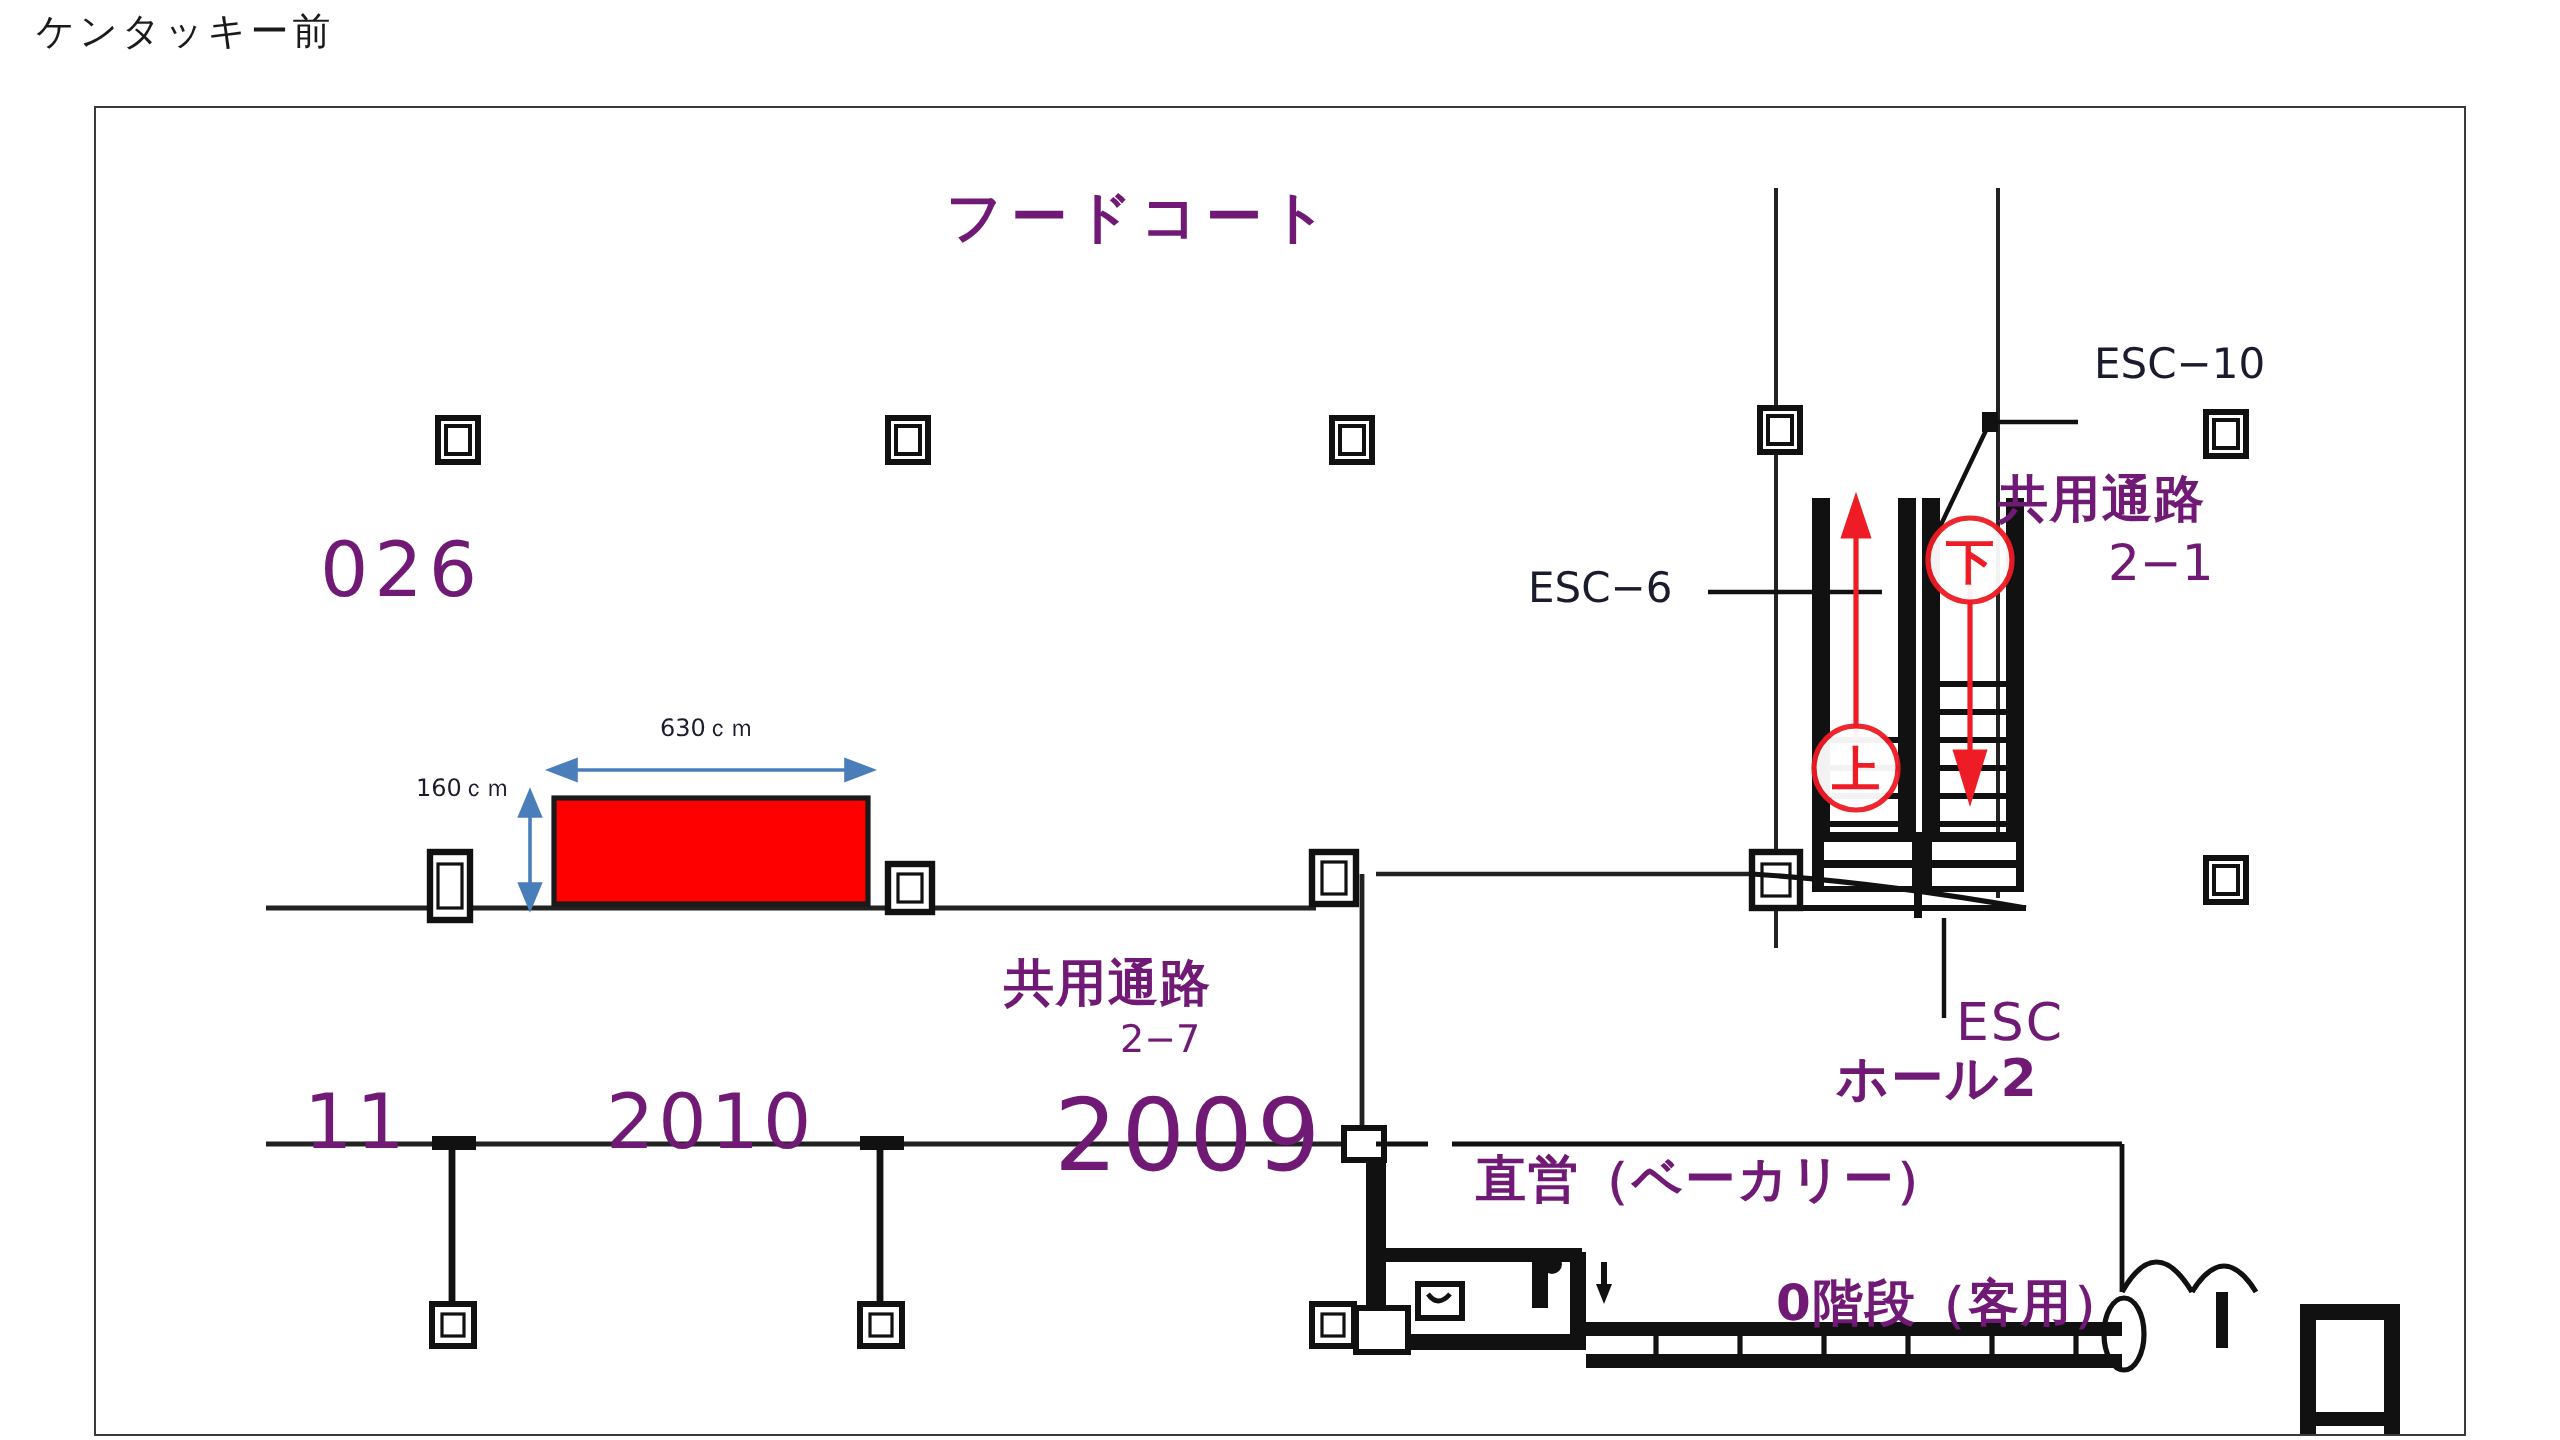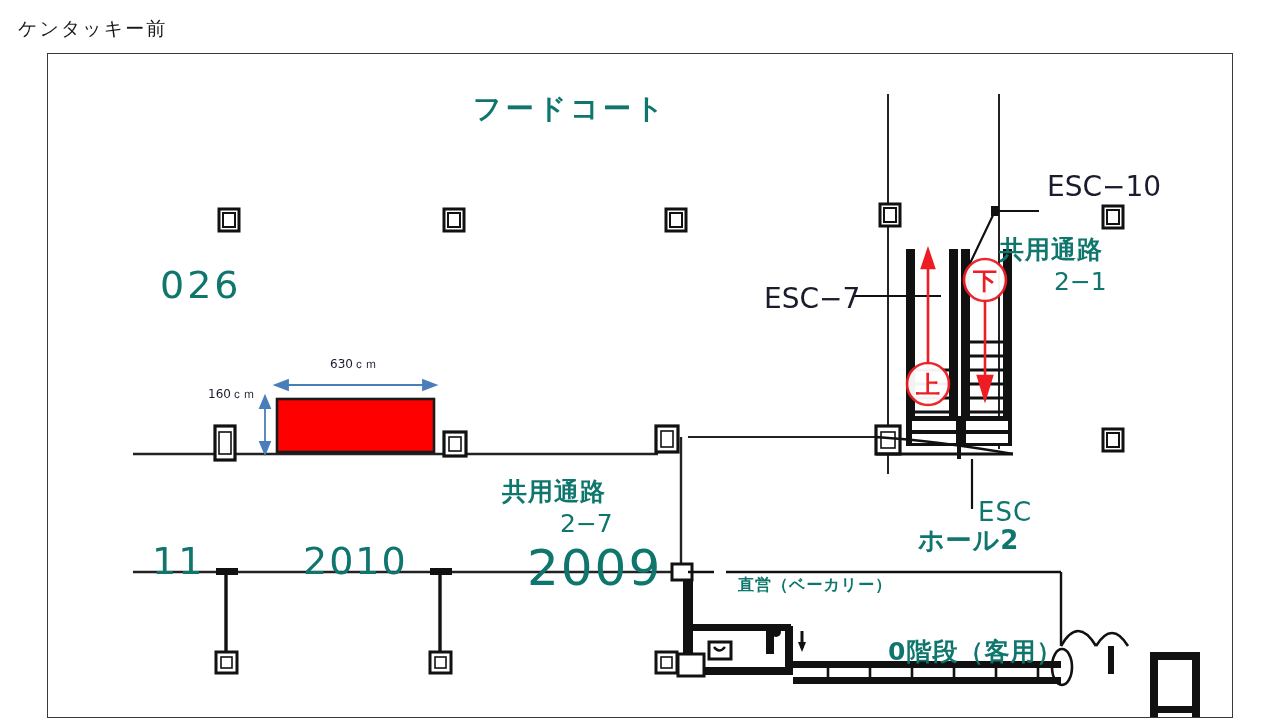--- a/index.html
+++ b/index.html
@@ -13,21 +13,21 @@
   }
   #root {
     position: relative;
     width: 1280px;
     height: 720px;
     background: #ffffff;
   }
   #page-title {
     position: absolute;
     left: 18px;
-    top: 16px;
+    top: 3px;
     font-size: 19px;
     color: #1a1a1a;
     letter-spacing: 2px;
     font-family: "DejaVu Sans", sans-serif;
     white-space: nowrap;
   }
   #frame {
     position: absolute;
     left: 47px;
     top: 53px;
@@ -39,39 +39,39 @@
     overflow: hidden;
   }
   #canvas {
     position: absolute;
     left: 0; top: 0;
     width: 1186px;
     height: 665px;
   }
   .lbl {
     position: absolute;
-    color: #0f766e;
+    color: #701a75;
     font-family: "DejaVu Sans", sans-serif;
     white-space: nowrap;
     line-height: 1.05;
   }
   .lbl-jp { font-family: "DejaVu Sans", sans-serif; font-weight: 700; }
   .lbl-num { font-family: "DejaVu Sans", sans-serif; font-weight: 400; margin-left: 24px; }
   .dim-txt {
     position: absolute;
     color: #1b1b2e;
     font-family: "DejaVu Sans", sans-serif;
     font-size: 12px;
     white-space: nowrap;
   }
   .esc-txt {
     position: absolute;
     color: #1b1b2e;
     font-family: "DejaVu Sans", sans-serif;
-    font-size: 28px;
+    font-size: 21px;
     letter-spacing: 0px;
     white-space: nowrap;
   }
 </style>
 </head>
 <body>
 
 <div id="root">
 
   <div id="page-title">ケンタッキー前</div>
@@ -288,35 +288,35 @@
     </svg>
 
     <div class="lbl lbl-jp" style="left:425px; top:40px; font-size:28px; letter-spacing:4px;">フードコート</div>
 
     <div class="lbl lbl-num" style="left:88px; top:212px; font-size:38px; letter-spacing:3px;">026</div>
 
     <div class="dim-txt" style="left:282px; top:302px;">630ｃｍ</div>
 
     <div class="dim-txt" style="left:160px; top:332px;">160ｃｍ</div>
 
-    <div class="esc-txt" style="left:716px; top:228px;">ESC−7</div>
+    <div class="esc-txt" style="left:716px; top:228px;">ESC−6</div>
 
     <div class="esc-txt" style="left:999px; top:116px;">ESC−10</div>
 
     <div class="lbl lbl-jp" style="left:951px; top:183px; font-size:25px; letter-spacing:1px;">共用通路</div>
     <div class="lbl lbl-num" style="left:982px; top:215px; font-size:25px;">2−1</div>
 
     <div class="lbl lbl-jp" style="left:454px; top:425px; font-size:25px; letter-spacing:1px;">共用通路</div>
-    <div class="lbl lbl-num" style="left:488px; top:457px; font-size:25px;">2−7</div>
+    <div class="lbl lbl-num" style="left:488px; top:457px; font-size:19px;">2−7</div>
 
     <div class="lbl lbl-num" style="left:80px; top:488px; font-size:38px; letter-spacing:2px;">11</div>
     <div class="lbl lbl-num" style="left:231px; top:488px; font-size:38px; letter-spacing:2px;">2010</div>
     <div class="lbl lbl-num" style="left:455px; top:488px; font-size:50px; letter-spacing:2px;">2009</div>
 
     <div class="lbl lbl-num" style="left:906px; top:445px; font-size:26px; letter-spacing:1px;">ESC</div>
     <div class="lbl lbl-jp" style="left:870px; top:473px; font-size:26px; letter-spacing:1px;text-align:center;">ホール2</div>
 
-    <div class="lbl lbl-jp" style="left:690px; top:523px; font-size:16px; letter-spacing:1px;">直営（ベーカリー）</div>
+    <div class="lbl lbl-jp" style="left:690px; top:523px; font-size:25px; letter-spacing:1px;">直営（ベーカリー）</div>
 
     <div class="lbl lbl-jp" style="left:840px; top:585px; font-size:25px; letter-spacing:1px;">0階段（客用）</div>
 
   </div>
 </div>
 
 </body></html>

